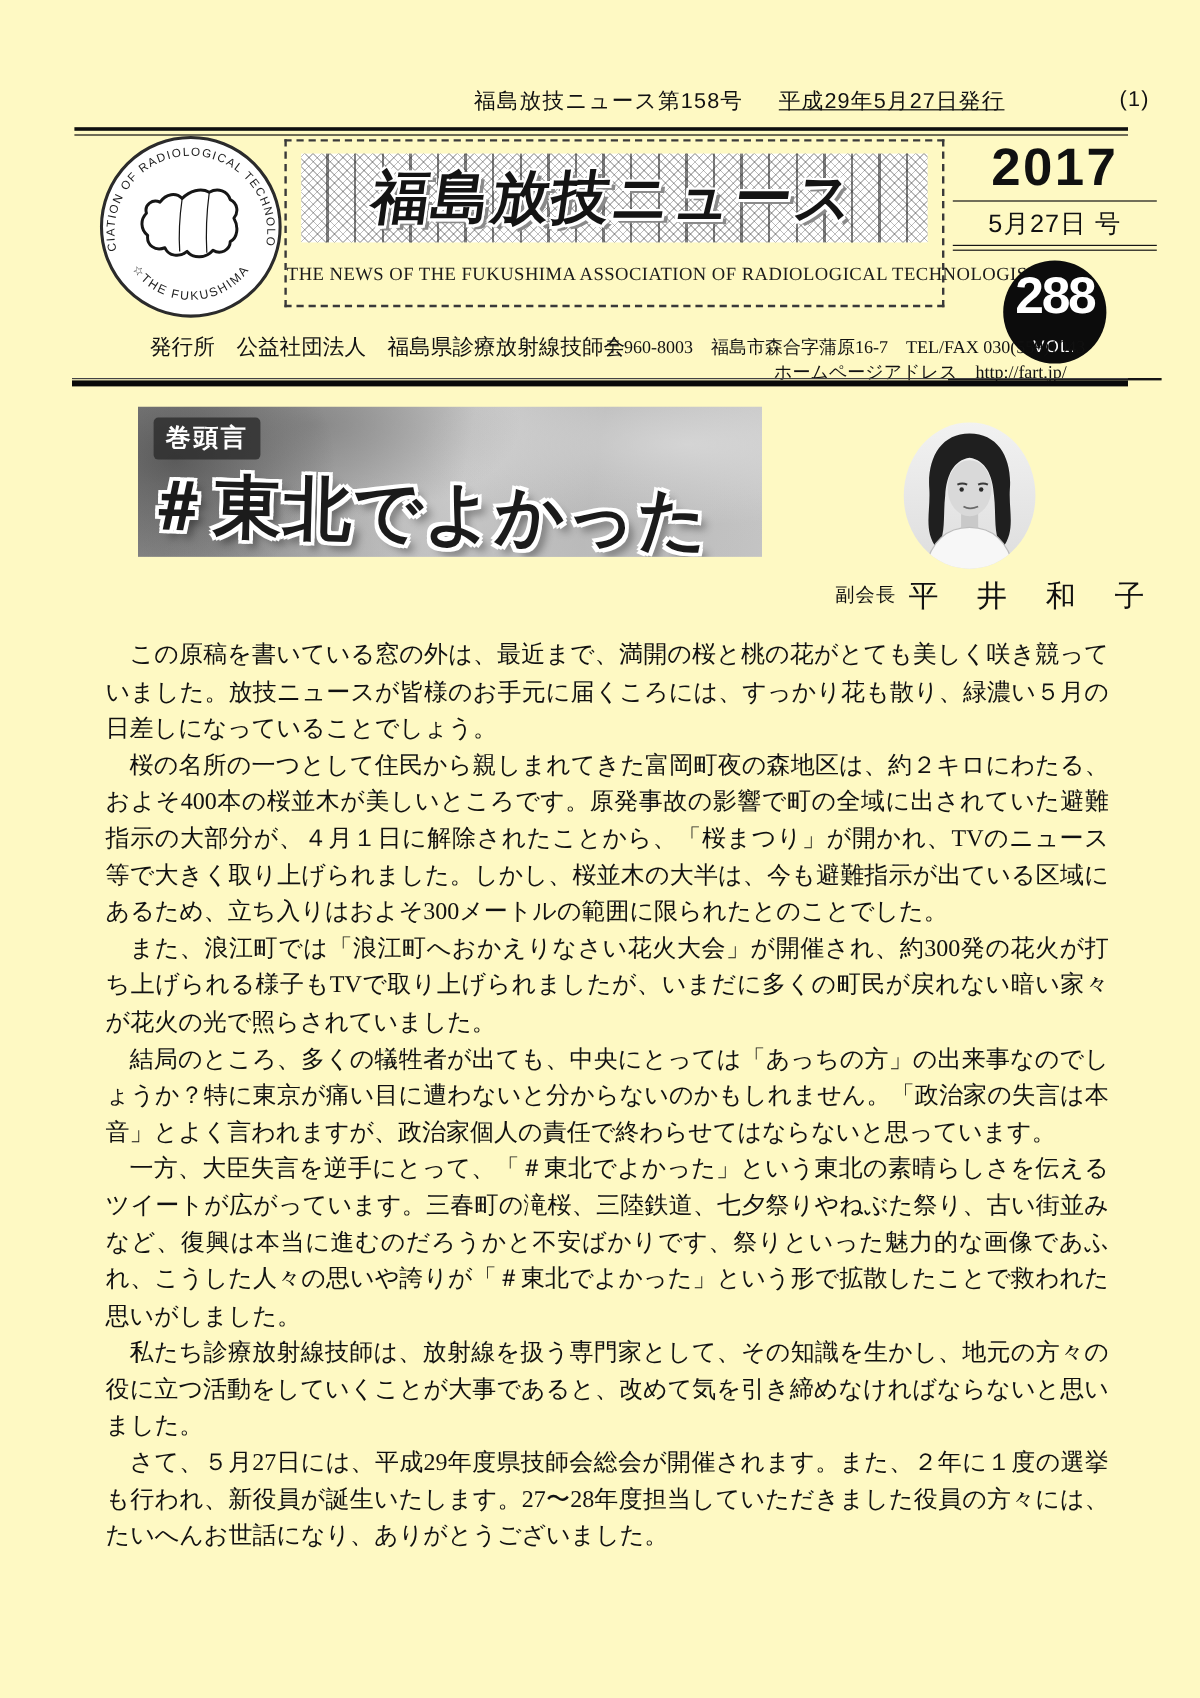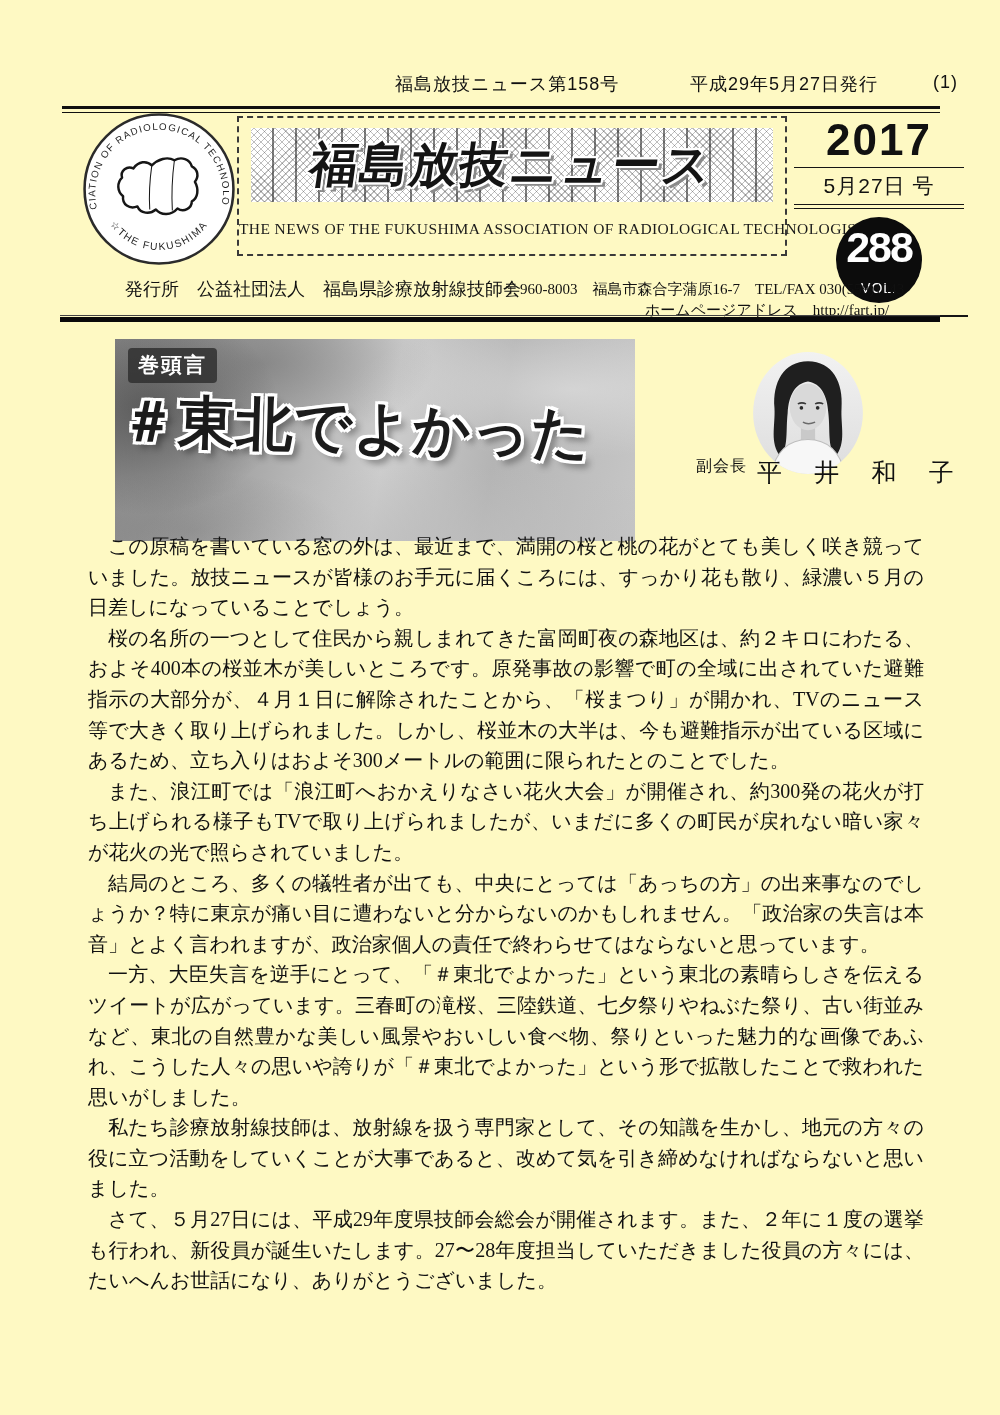--- a/index.html
+++ b/index.html
@@ -54,21 +54,21 @@
   
   .pub-issuer{top:277px;left:125px;font-size:18px;white-space:nowrap;text-align:right;}
   .pub-address{top:280px;left:505px;font-size:15px;white-space:nowrap;}
   .pub-homepage{top:301px;left:645px;font-size:15px;white-space:nowrap;text-align:center;}
   .rule-heavy{top:315px;left:60px;width:880px;}
   .rule-heavy .thin{border-top:1px solid #444;}
   .rule-heavy .thick{height:5px;background:#0a0a0a;margin-top:1px;}
 
   
   .banner{
-    top:339px;left:115px;width:520px;height:202px;overflow:hidden;
+    top:339px;left:115px;width:520px;height:125px;overflow:hidden;
     background:
       radial-gradient(ellipse 190px 150px at 6% 35%, rgba(55,55,55,.60), transparent 70%),
       radial-gradient(ellipse 240px 110px at 28% 12%, rgba(110,110,110,.55), transparent 72%),
       radial-gradient(ellipse 300px 90px at 88% 25%, rgba(225,225,225,.65), transparent 75%),
       radial-gradient(ellipse 420px 110px at 62% 102%, rgba(190,190,190,.80), transparent 72%),
       radial-gradient(ellipse 200px 80px at 15% 95%, rgba(120,120,120,.55), transparent 75%),
       linear-gradient(100deg,#8e8e8e 0%,#a8a8a8 28%,#cdcdcd 52%,#b4b4b4 72%,#c6c6c6 100%);
   }
   .kicker{
     position:absolute;top:9px;left:13px;display:inline-block;
@@ -80,38 +80,38 @@
     font-family:"Liberation Sans","DejaVu Sans",sans-serif;font-weight:bold;
     font-size:57px;letter-spacing:1px;color:#1b1b1b;transform:rotate(1.6deg);transform-origin:left top;
     text-shadow:
       -3px -3px 0 #fff, 3px -3px 0 #fff, -3px 3px 0 #fff, 3px 3px 0 #fff,
       0 -3px 0 #fff, 0 3px 0 #fff, -3px 0 0 #fff, 3px 0 0 #fff,
       6px 6px 7px rgba(0,0,0,.45);
   }
 
   
   .portrait{top:351px;left:752px;width:112px;height:124px;}
-  .author-row{top:456px;left:696px;width:238px;display:flex;align-items:flex-start;white-space:nowrap;}
+  .author-row{top:480px;left:696px;width:238px;display:flex;align-items:center;white-space:nowrap;}
   .author-role{font-size:16px;margin-right:10px;letter-spacing:1px;}
   .author-name{font-size:25px;letter-spacing:13px;font-weight:500;}
 
   
   .body-text{
     top:531px;left:88px;width:836px;
     font-size:20px;line-height:30.6px;text-align:justify;
   }
   .body-text p{margin:0;text-indent:1em;}
 </style>
 </head>
 <body>
 
 <div id="page">
 
   <div class="abs runhead sans" style="left:395px;">福島放技ニュース第158号</div>
-  <div class="abs runhead sans" style="left:690px;">平成29年5月27日発行</div>
+  <div class="abs runhead sans" style="left:649px;text-decoration:underline;">平成29年5月27日発行</div>
   <div class="abs runhead sans" style="left:933px;">(1)</div>
   <div class="abs rule-double"></div>
 
   <div class="abs logo-wrap">
     <svg width="154" height="154" viewBox="0 0 150 150">
       <circle cx="75" cy="75" r="72.5" fill="#ffffff" stroke="#2b2b2b" stroke-width="2.5"></circle>
       <defs>
         <path id="arcTop" d="M 15,95 A 62,62 0 1 1 135,95" fill="none"></path>
         <path id="arcBottom" d="M 24,104 A 58,58 0 0 0 126,104" fill="none"></path>
       </defs>
@@ -188,18 +188,18 @@
   <div class="abs author-row">
     <span class="author-role">副会長</span>
     <span class="author-name">平 井 和 子</span>
   </div>
 
   <div class="abs body-text">
       <p>この原稿を書いている窓の外は、最近まで、満開の桜と桃の花がとても美しく咲き競っていました。放技ニュースが皆様のお手元に届くころには、すっかり花も散り、緑濃い５月の日差しになっていることでしょう。</p>
       <p>桜の名所の一つとして住民から親しまれてきた富岡町夜の森地区は、約２キロにわたる、およそ400本の桜並木が美しいところです。原発事故の影響で町の全域に出されていた避難指示の大部分が、４月１日に解除されたことから、「桜まつり」が開かれ、TVのニュース等で大きく取り上げられました。しかし、桜並木の大半は、今も避難指示が出ている区域にあるため、立ち入りはおよそ300メートルの範囲に限られたとのことでした。</p>
       <p>また、浪江町では「浪江町へおかえりなさい花火大会」が開催され、約300発の花火が打ち上げられる様子もTVで取り上げられましたが、いまだに多くの町民が戻れない暗い家々が花火の光で照らされていました。</p>
       <p>結局のところ、多くの犠牲者が出ても、中央にとっては「あっちの方」の出来事なのでしょうか？特に東京が痛い目に遭わないと分からないのかもしれません。「政治家の失言は本音」とよく言われますが、政治家個人の責任で終わらせてはならないと思っています。</p>
-      <p>一方、大臣失言を逆手にとって、「＃東北でよかった」という東北の素晴らしさを伝えるツイートが広がっています。三春町の滝桜、三陸鉄道、七夕祭りやねぶた祭り、古い街並みなど、東北の自然豊かな美しい風景やおいしい食べ物、祭りといった魅力的な画像であふれ、こうした人々の思いや誇りが「＃東北でよかった」という形で拡散したことで救われた思いがしました。</p>
+      <p>一方、大臣失言を逆手にとって、「＃東北でよかった」という東北の素晴らしさを伝えるツイートが広がっています。三春町の滝桜、三陸鉄道、七夕祭りやねぶた祭り、古い街並みなど、復興は本当に進むのだろうかと不安ばかりです、祭りといった魅力的な画像であふれ、こうした人々の思いや誇りが「＃東北でよかった」という形で拡散したことで救われた思いがしました。</p>
       <p>私たち診療放射線技師は、放射線を扱う専門家として、その知識を生かし、地元の方々の役に立つ活動をしていくことが大事であると、改めて気を引き締めなければならないと思いました。</p>
       <p>さて、５月27日には、平成29年度県技師会総会が開催されます。また、２年に１度の選挙も行われ、新役員が誕生いたします。27〜28年度担当していただきました役員の方々には、たいへんお世話になり、ありがとうございました。</p>
     </div>
 
 </div>
 
 </body></html>

